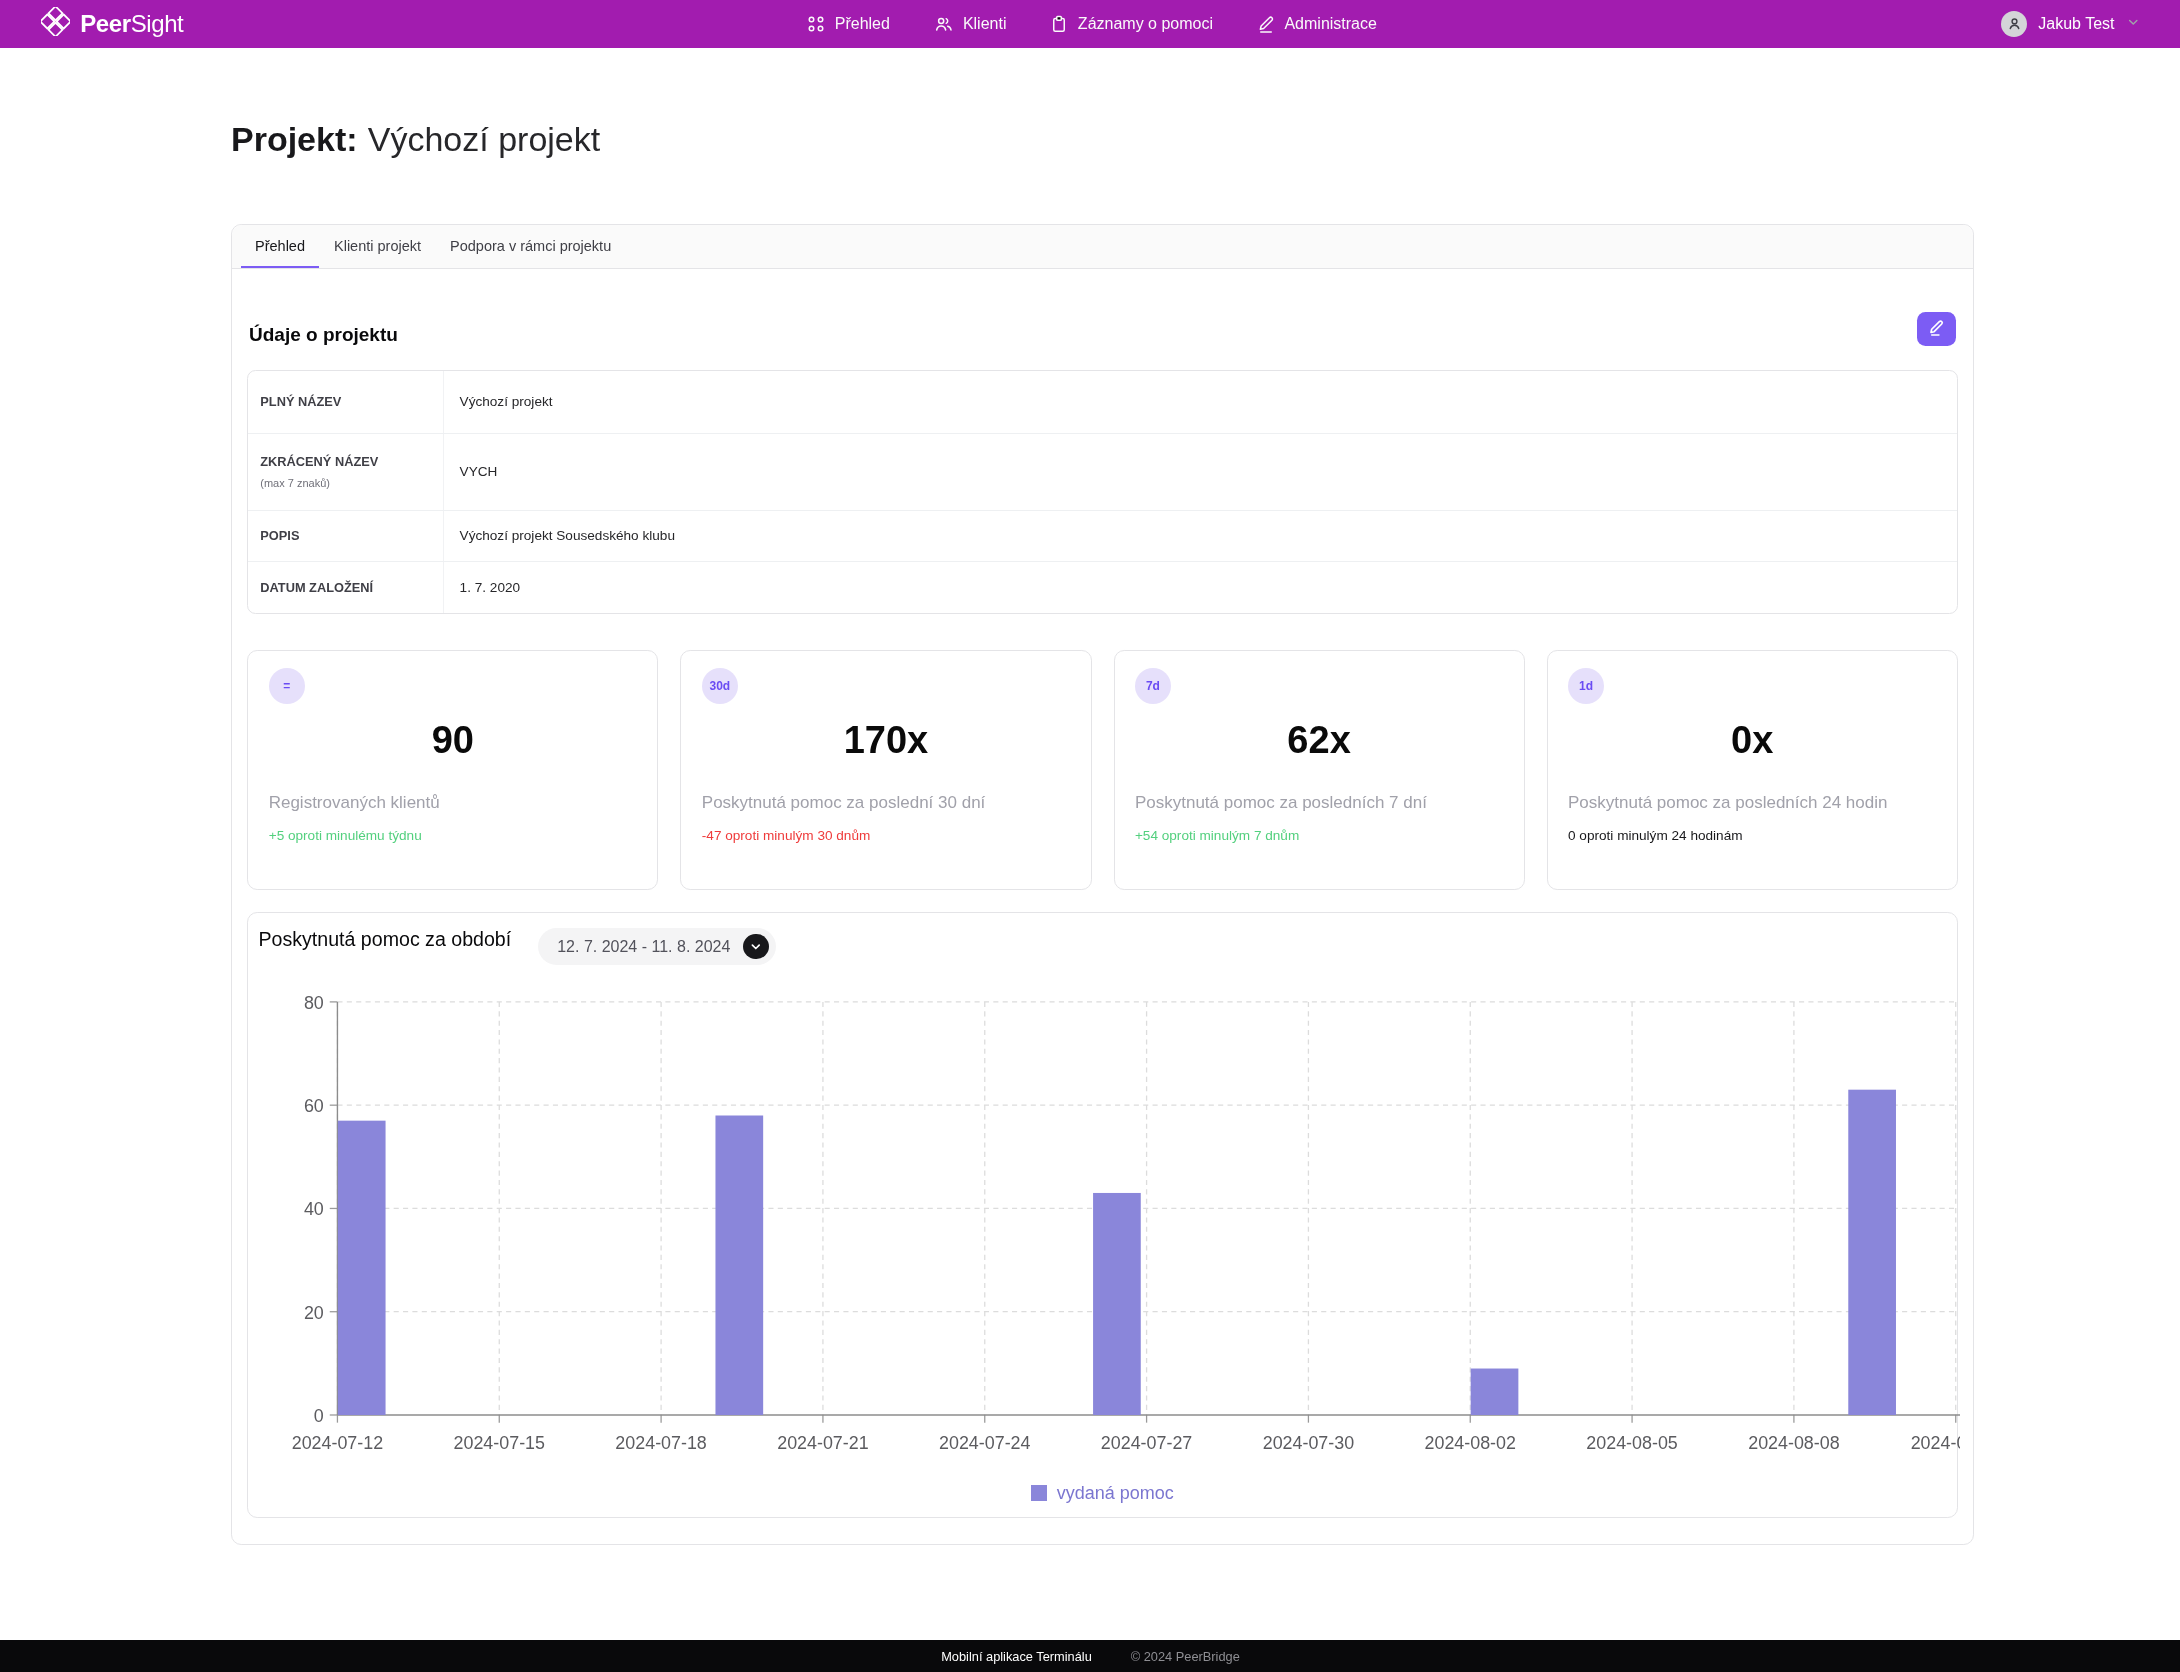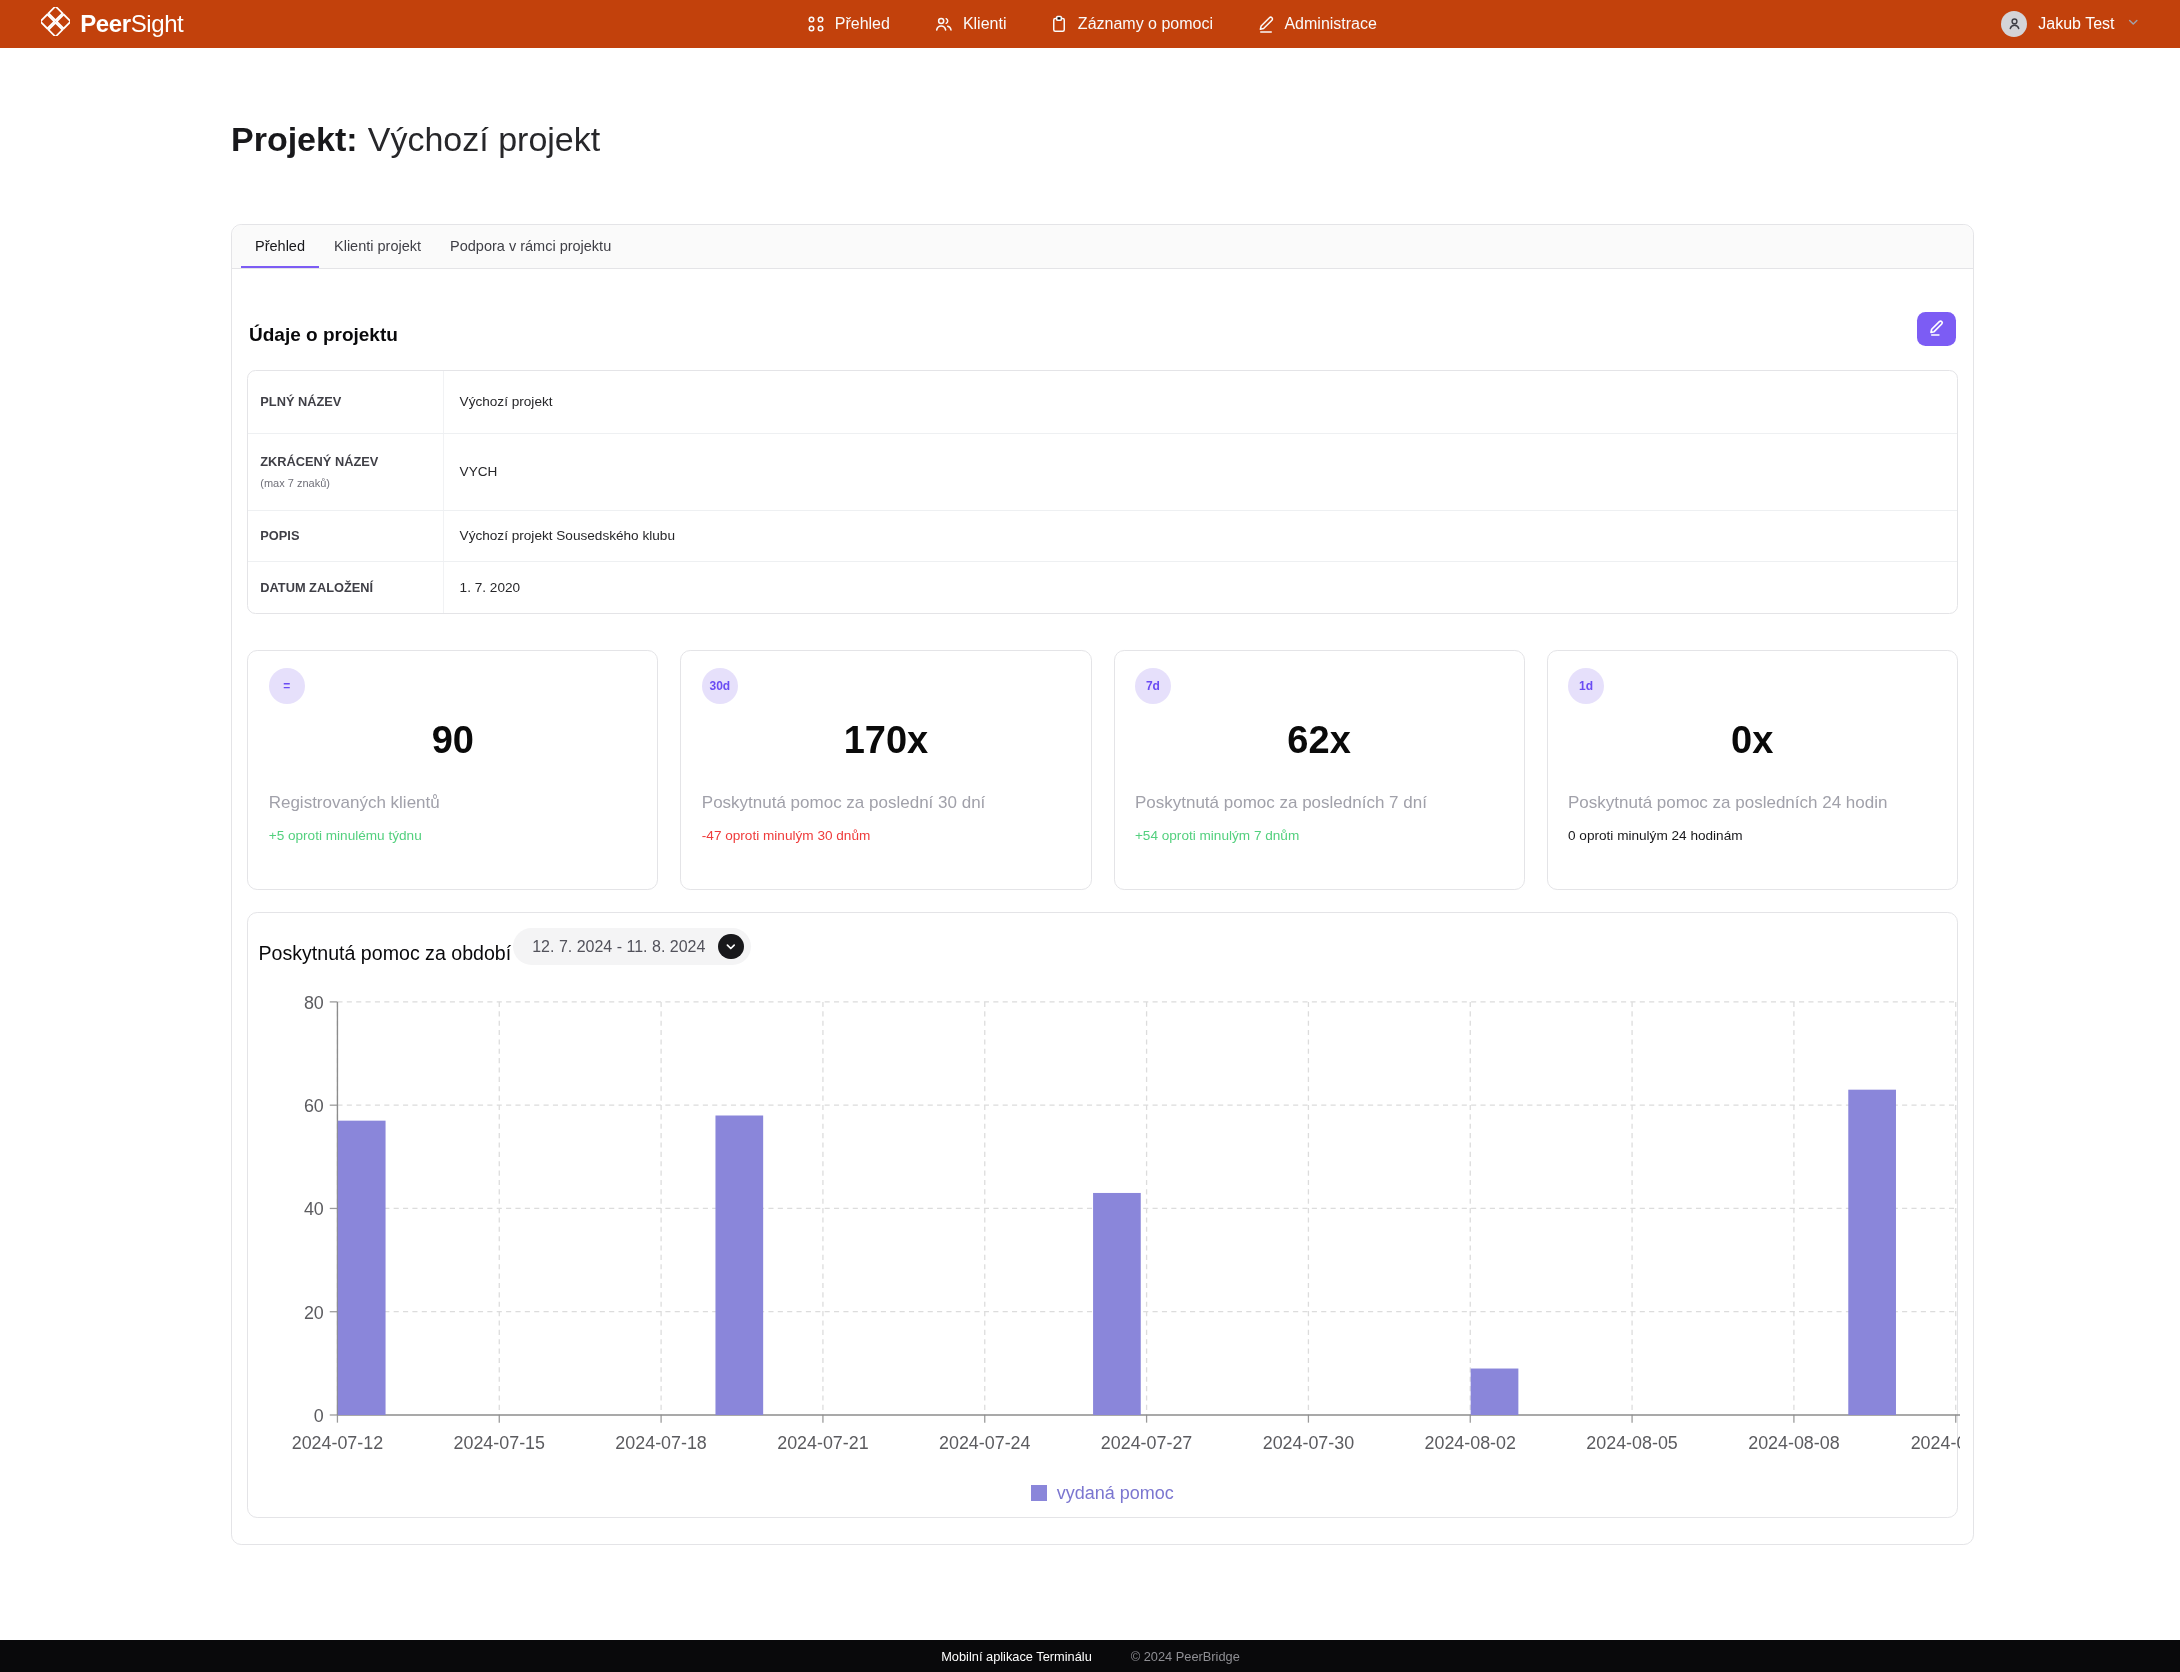--- a/index.html
+++ b/index.html
@@ -6,21 +6,21 @@
   html,body { margin:0; padding:0; }
   body{
     width:2181px; height:1673px;
     font-family:"Liberation Sans", sans-serif;
     background:#ffffff; color:#18181b;
     display:flex; flex-direction:column;
     overflow:hidden;
   }
   
   .navbar{
-    height:48px; flex:none; background:#c2410c; color:#fff;
+    height:48px; flex:none; background:#a21caf; color:#fff;
     display:flex; align-items:center; padding:0 41px;
   }
   .brand{ display:flex; align-items:center; gap:10.2px; font-size:24px; cursor:pointer; }
   .brand-bold{ font-weight:700; letter-spacing:-0.4px; }
   .brand-light{ font-weight:400; letter-spacing:-0.4px; }
   .nav-center{ flex:1; display:flex; justify-content:center; align-items:center; gap:44px; }
   .nav-item{ display:flex; align-items:center; gap:9.4px; font-size:16px; color:#fafafa; cursor:pointer; }
   .nav-item svg{ display:block; }
   .user-menu{ display:flex; align-items:center; gap:11px; font-size:16px; cursor:pointer; }
   .avatar{ width:26.4px; height:26.4px; border-radius:50%; background:#d4d4d8;
@@ -56,21 +56,21 @@
   .stats{ display:flex; gap:22px; margin-top:36px; }
   .stat-card{ flex:1; border:0.9px solid #e4e4e7; border-radius:10.2px; padding:17px 20.4px 22px; min-height:240px; background:#fff; }
   .badge{ width:36px; height:36px; border-radius:50%; background:#e6e0fb; color:#6a4cf3;
           font-weight:700; font-size:12px; display:flex; align-items:center; justify-content:center; }
   .stat-value{ text-align:center; font-size:38px; font-weight:700; margin-top:15.3px; color:#0a0a0a; }
   .stat-label{ font-size:17px; color:#a1a1aa; margin-top:31px; }
   .stat-delta{ font-size:13.6px; margin-top:15.3px; font-weight:500; }
   .tone-green{ color:#53d07e; } .tone-red{ color:#ef3b3b; } .tone-neutral{ color:#18181b; }
   
   .chart-card{ border:0.9px solid #e4e4e7; border-radius:10.2px; margin-top:22px; padding:15.3px 0 13.6px; }
-  .chart-head{ display:flex; align-items:flex-end; gap:2px; padding:0 10.2px; }
+  .chart-head{ display:flex; align-items:flex-start; gap:27px; padding:0 10.2px; }
   .chart-title{ font-size:19.6px; font-weight:500; color:#09090b; }
   .range-pill{ display:flex; align-items:center; gap:12.8px; background:#f4f4f5; border:none;
                border-radius:851px; padding:6px 6.8px 6px 19px; font-size:16px; color:#52525b; cursor:pointer; }
   .pill-circle{ width:25.6px; height:25.6px; border-radius:50%; background:#18181b;
                 display:flex; align-items:center; justify-content:center; }
   .chart-svg{ display:block; margin:24px auto 0; }
   .legend{ display:flex; justify-content:center; align-items:center; gap:9.4px; margin-top:3.4px;
            font-size:18px; cursor:pointer; }
   .legend-swatch{ width:16px; height:16px; flex:none; }
   

